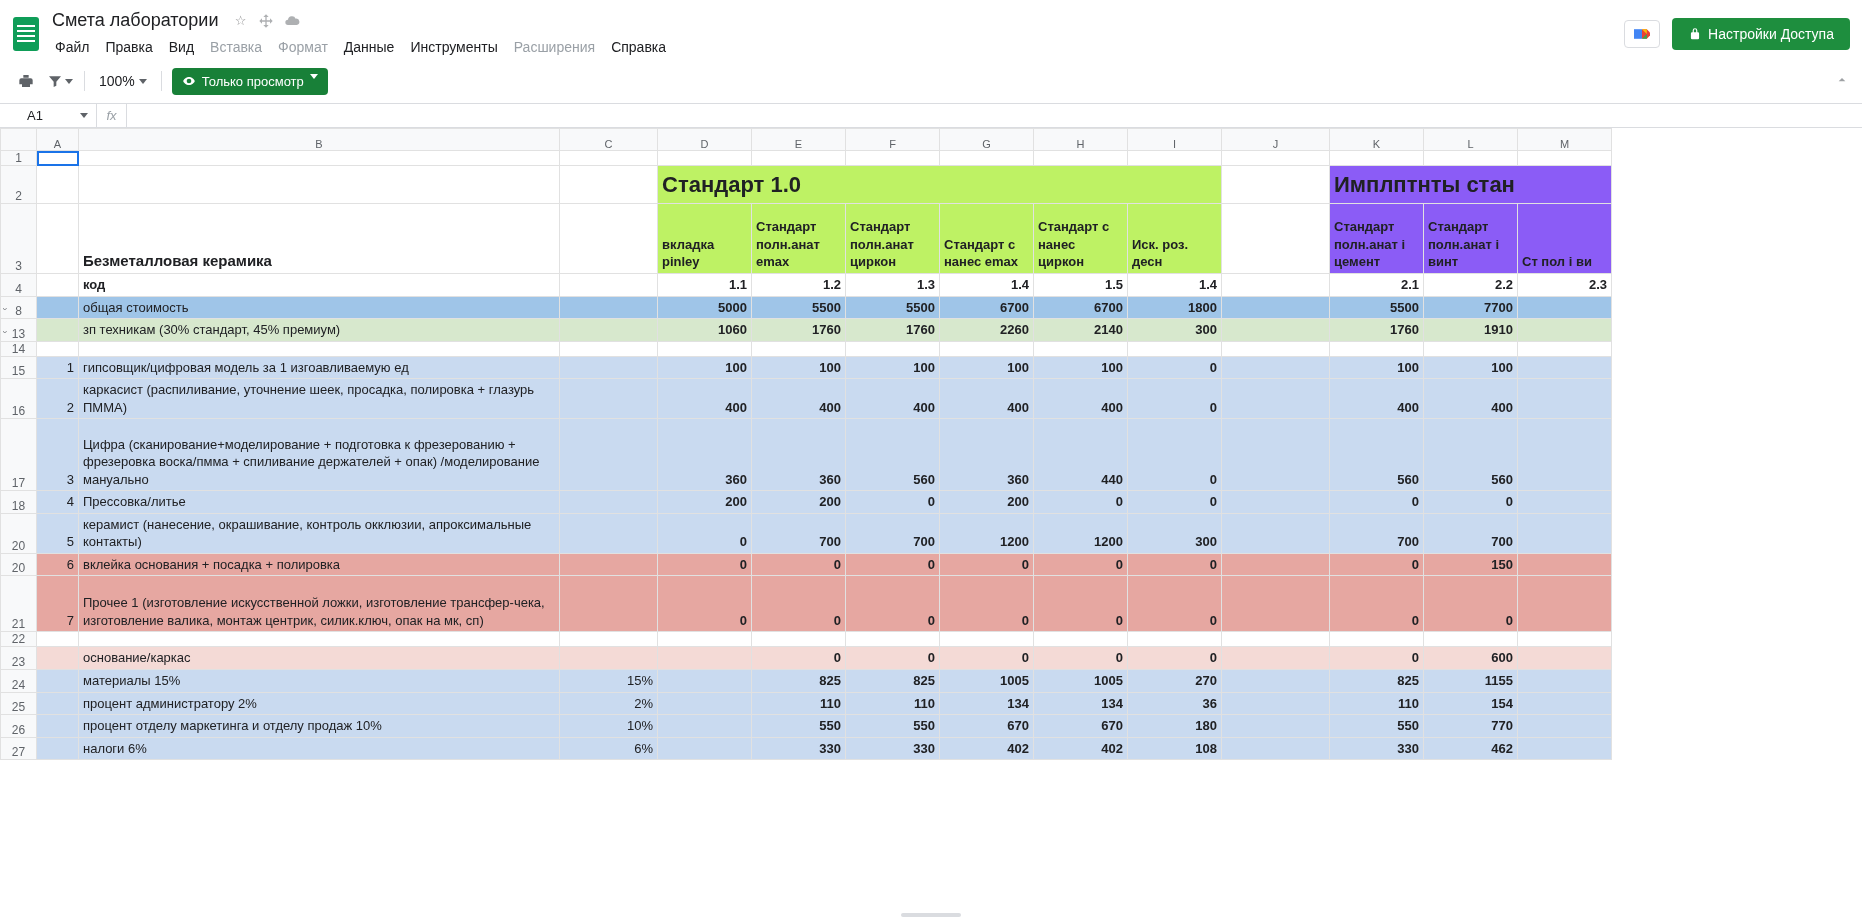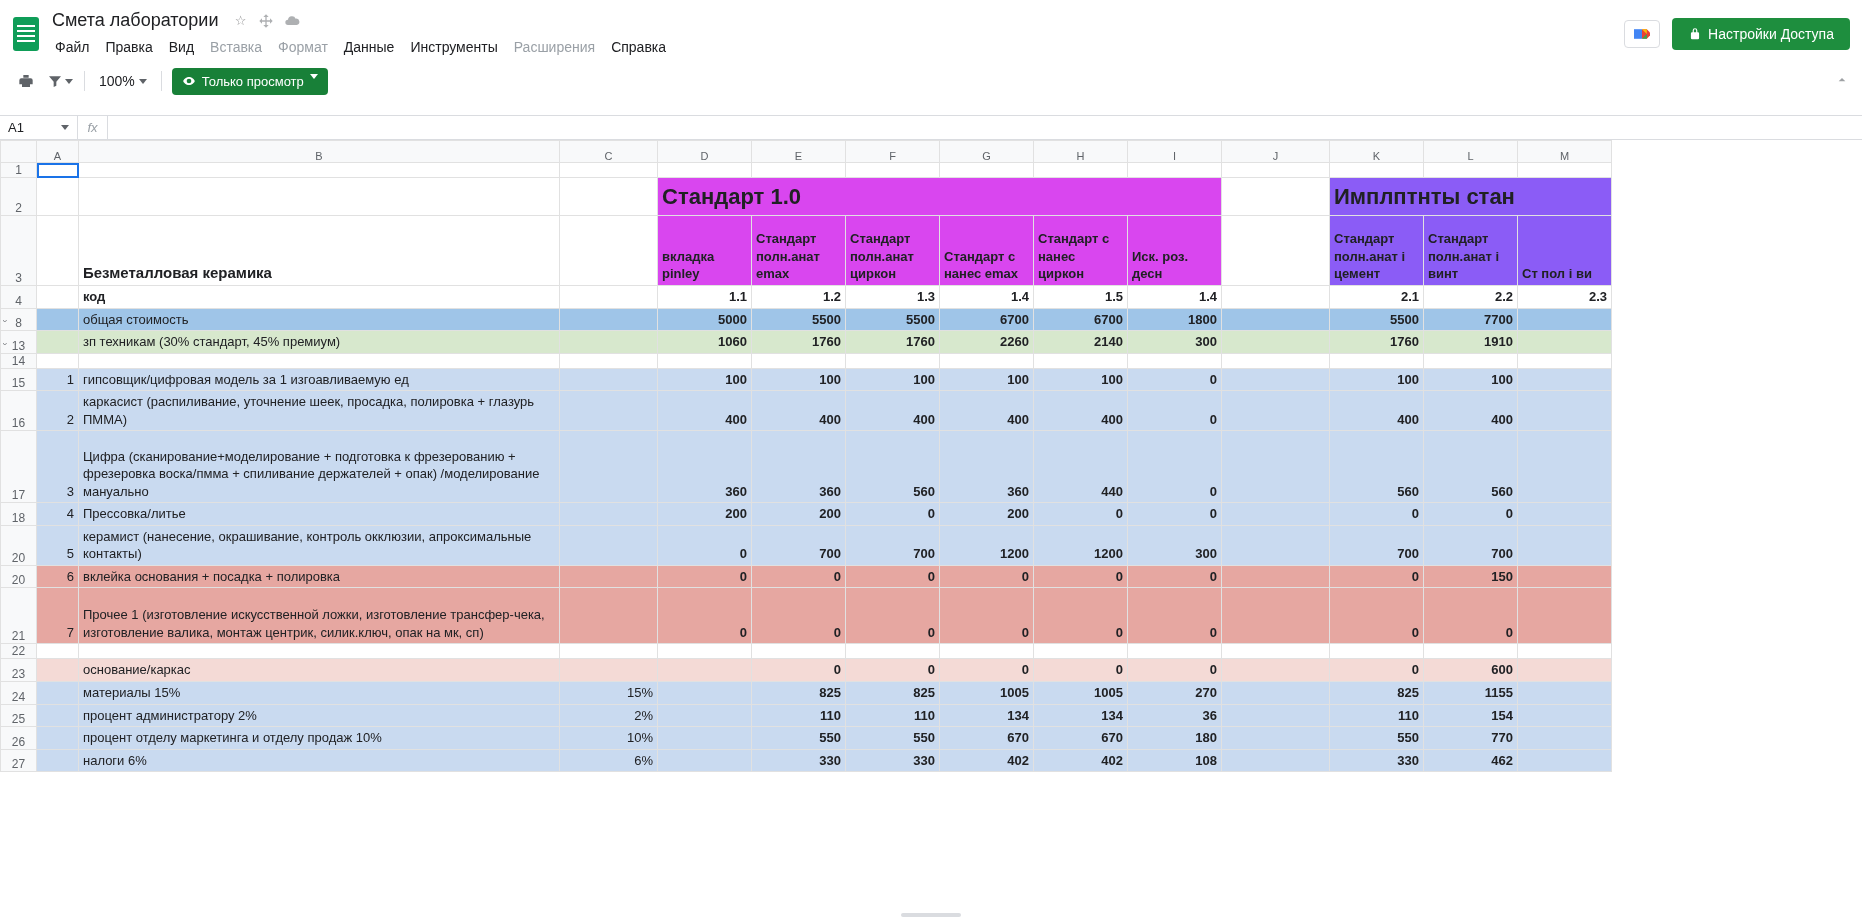--- a/index.html
+++ b/index.html
@@ -15,29 +15,29 @@
 .doc-title { font-size: 18px; color: #202124; padding: 2px 4px; }
 .title-icon { width: 16px; height: 16px; opacity: 0.5; display: inline-flex; align-items: center; justify-content: center; }
 .menubar { display: flex; gap: 2px; margin-top: 2px; }
 .menu-item { padding: 4px 7px; font-size: 14px; color: #202124; cursor: pointer; border-radius: 4px; }
 .menu-item.disabled { color: #9aa0a6; }
 .header-right { display: flex; align-items: center; gap: 12px; }
 .meet-icon { width: 36px; height: 28px; border: 1px solid #dadce0; border-radius: 4px; display:flex; align-items:center; justify-content:center; }
 .share-btn { background: #1e8e3e; color: #fff; padding: 8px 16px; border-radius: 4px; font-size: 14px; font-weight: 500; display: flex; align-items: center; gap: 6px; cursor: pointer; }
 
 
-.toolbar { display: flex; align-items: center; padding: 4px 12px 20px; gap: 6px; border-bottom: 1px solid #dadce0; }
+.toolbar { display: flex; align-items: center; padding: 4px 12px 8px; gap: 6px; border-bottom: 1px solid #dadce0; }
 .tb-btn { width: 28px; height: 28px; border-radius: 4px; display: inline-flex; align-items: center; justify-content: center; cursor: pointer; }
 .tb-sep { width: 1px; height: 20px; background: #dadce0; margin: 0 4px; }
 .zoom { font-size: 14px; padding: 0 4px; display: flex; align-items: center; gap: 4px; cursor: pointer; }
 .view-only { background: #188038; color: #fff; border-radius: 4px; padding: 6px 10px; font-size: 13px; display: flex; align-items: flex-start; gap: 6px; cursor: pointer; }
 .collapse-right { margin-left: auto; cursor: pointer; opacity: 0.6; }
 
 
-.formula-row { display: flex; align-items: center; border-bottom: 1px solid #dadce0; height: 24px; }
+.formula-row { display: flex; align-items: center; border-bottom: 1px solid #dadce0; height: 24px; padding-left: 19px; }
 .name-box { width: 78px; border-right: 1px solid #dadce0; padding: 0 8px; font-size: 13px; display: flex; align-items: center; justify-content: space-between; height: 100%; }
 .fx { width: 30px; text-align: center; font-style: italic; color: #9aa0a6; height: 100%; display:flex; align-items:center; justify-content:center; border-right: 1px solid #dadce0; }
 .formula-input { flex: 1; height: 100%; padding: 0 6px; }
 
 
 .grid-wrap { position: relative; height: calc(100vh - 130px); overflow: auto; }
 table { border-collapse: collapse; table-layout: fixed; }
 th, td { border: 1px solid #e1e1e1; overflow: hidden; white-space: normal; vertical-align: bottom; }
 th { background: #f8f9fa; font-weight: normal; color: #5f6368; font-size: 11px; text-align: center; position: sticky; }
 th.col-head { height: 22px; top: 0; z-index: 2; }
@@ -50,21 +50,21 @@
 td.small-num { text-align: right; }
 td.selected { outline: 2px solid #1a73e8; outline-offset: -2px; z-index: 1; }
 .bold { font-weight: bold; }
 
 
 .cA { width: 42px; } .cB { width: 481px; } .cC { width: 98px; }
 .cD, .cE, .cF, .cG, .cH, .cI, .cK, .cL, .cM { width: 94px; }
 .cJ { width: 108px; }
 
 
-.bg-purple { background: #d946ef; }
+.bg-purple { background: #bef264; }
 .bg-blue { background: #c9daf0; }
 .bg-blue-dark { background: #9fc5e8; }
 .bg-green { background: #d7e8cd; }
 .bg-red { background: #e6a7a1; }
 .bg-pink { background: #f4dad6; }
 .bg-yellow { background: #8b5cf6; }
 .big-title { font-size: 22px; font-weight: bold; text-align: left; vertical-align: middle; }
 
 .caret-down { display:inline-block; width:0; height:0; border-left:4px solid transparent; border-right:4px solid transparent; border-top:5px solid currentColor; }
 svg.ico { width:16px; height:16px; }

